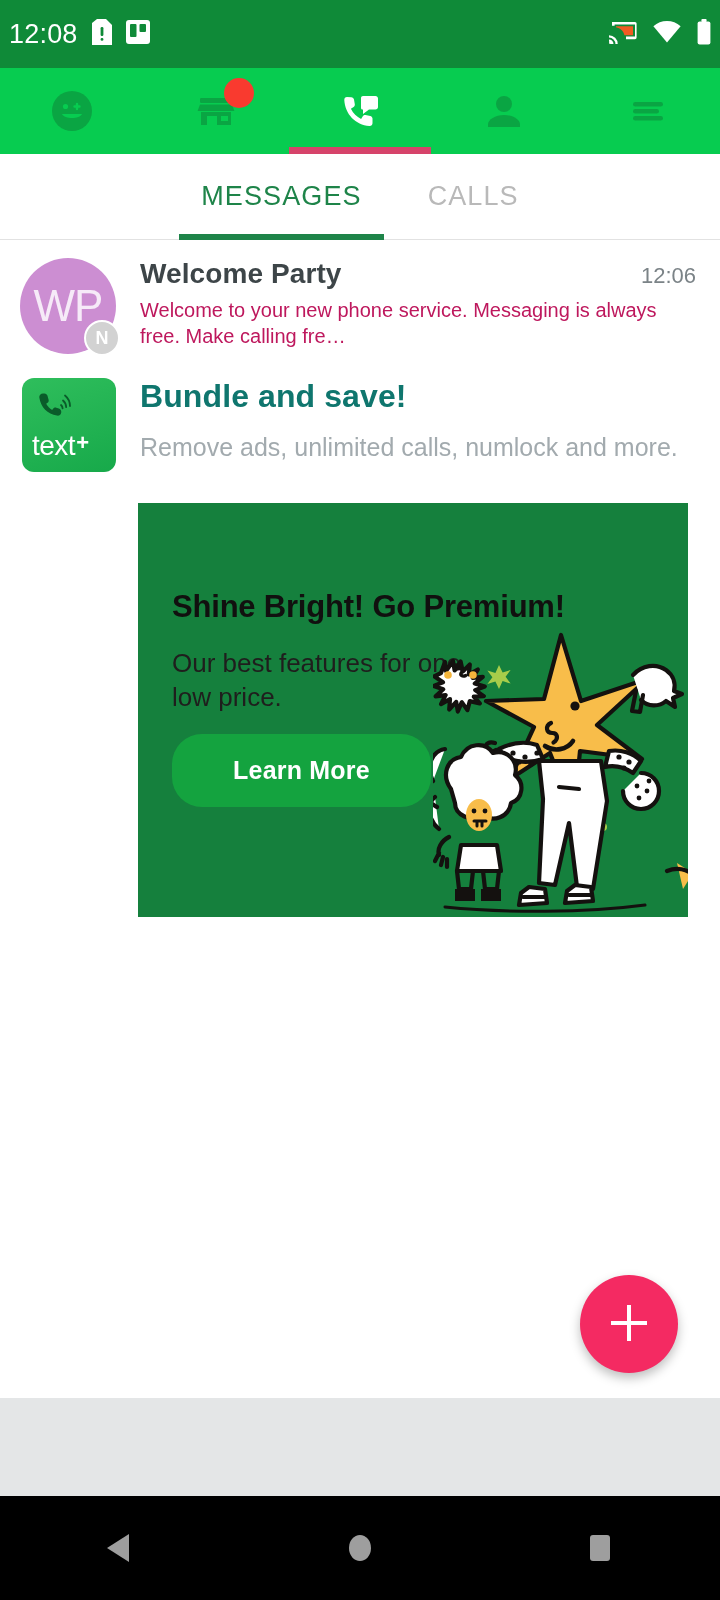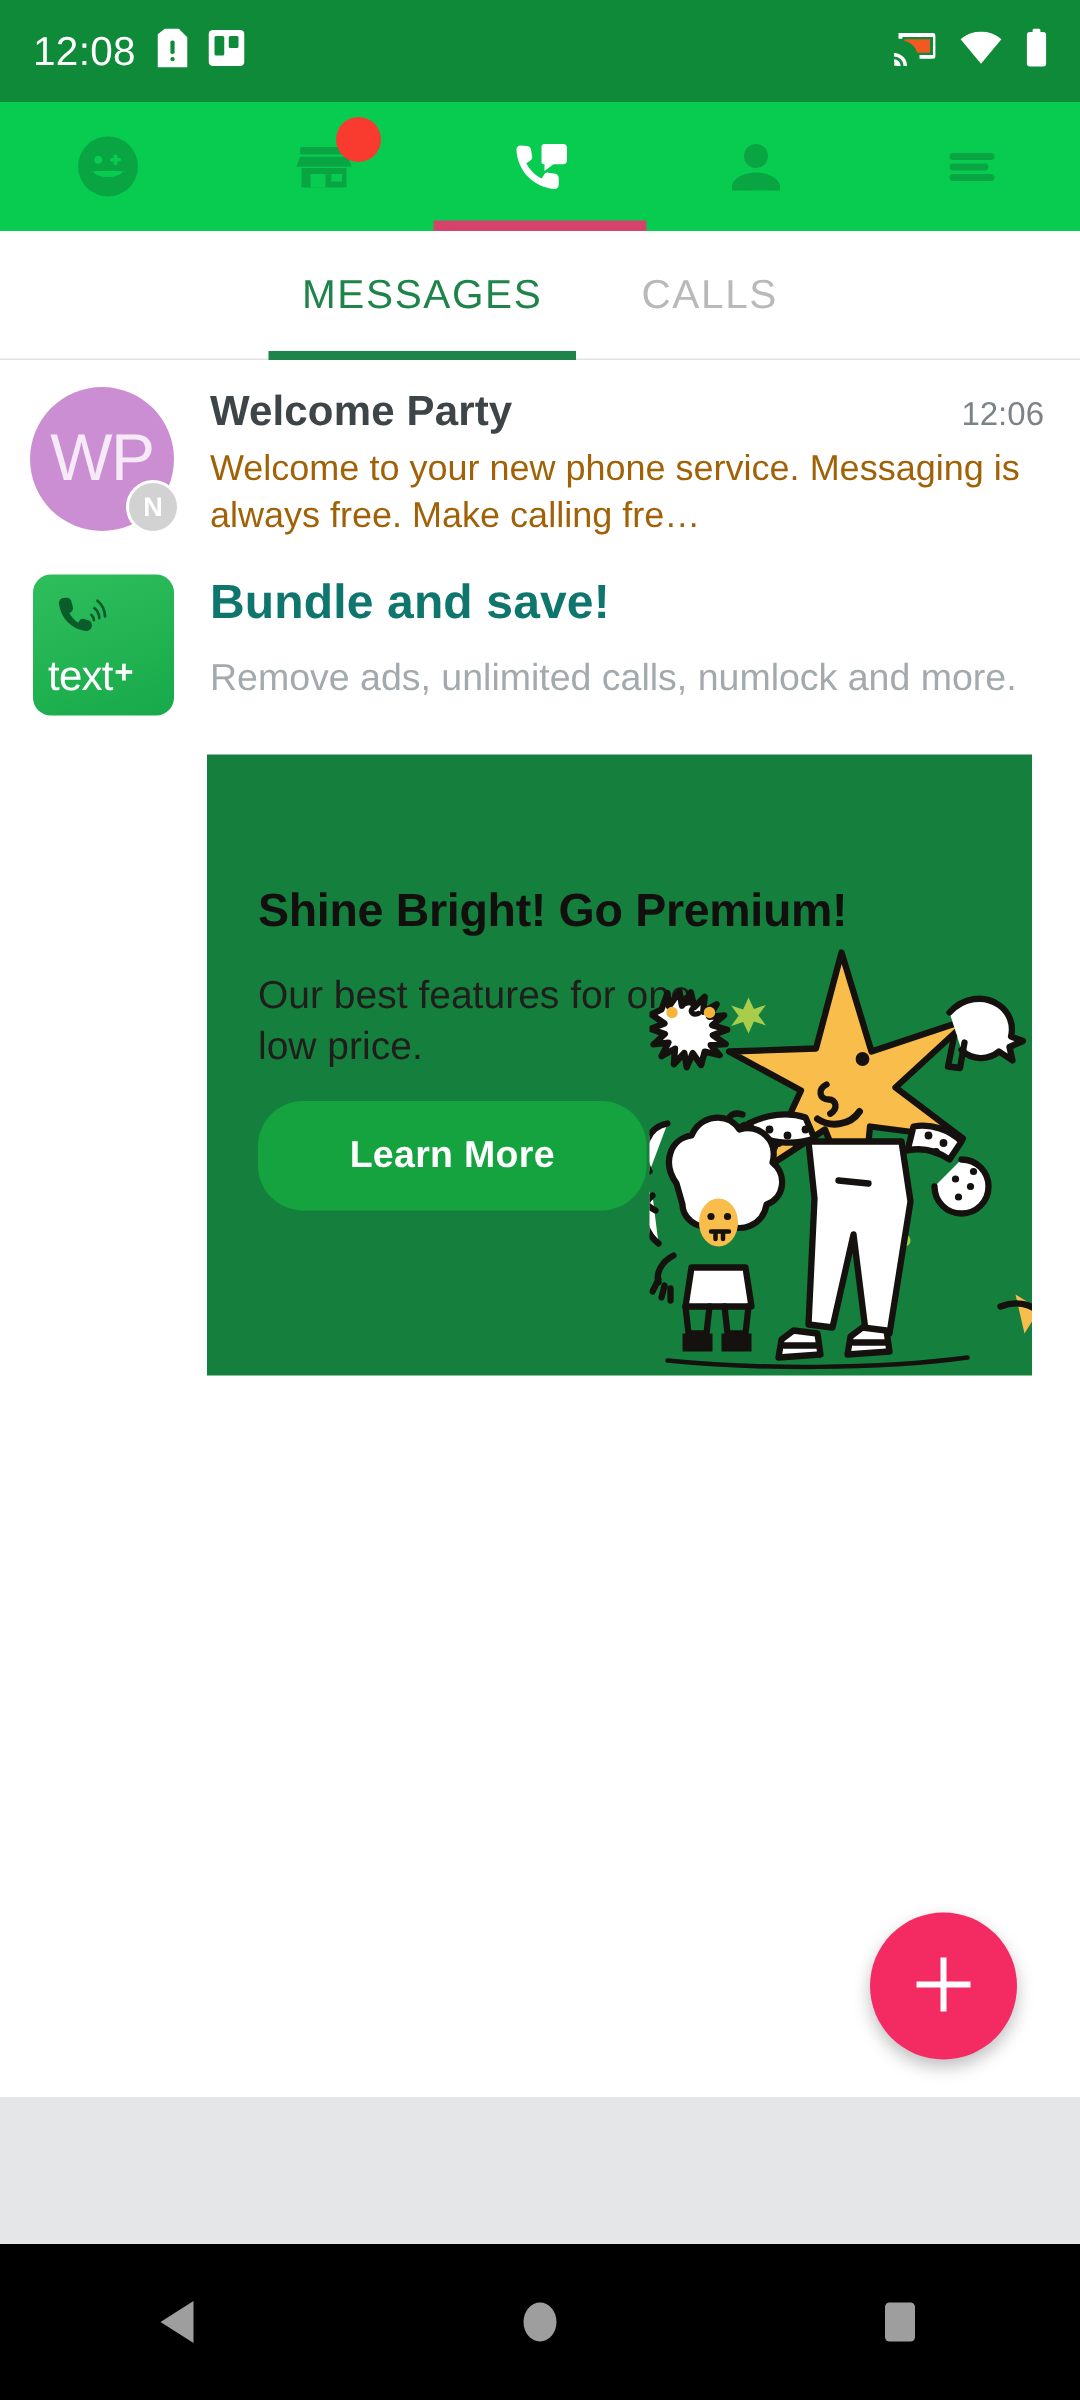--- a/index.html
+++ b/index.html
@@ -9,21 +9,21 @@
     background:#ffffff;
     overflow:hidden;
     position:relative;
   }
 
   
   .status-bar{
     height:68px; width:720px;
     background:#0f8a38;
     display:flex; align-items:center;
-    padding:0 22px;
+    padding:0 9px;
     color:#ffffff;
   }
   .status-left{ display:flex; align-items:center; gap:14px; }
   .status-time{ font-size:27px; font-weight:500; letter-spacing:.2px; line-height:1; }
   .status-right{ margin-left:auto; display:flex; align-items:center; gap:16px; }
   .sb-icon{ display:block; }
 
   
   .top-nav{
     height:86px; width:720px;
@@ -117,23 +117,23 @@
     letter-spacing:.1px;
   }
   .conv-time{
     margin-left:auto;
     font-size:22px; color:#7b8387;
     padding-left:12px;
     white-space:nowrap;
   }
   .conv-preview{
     margin-top:8px;
-    font-size:24px;
+    font-size:20px;
     line-height:1.28;
-    color:#a16207;
+    color:#be185d;
     font-weight:400;
   }
 
   
   .bundle-row{
     display:flex;
     padding:14px 24px 6px 22px;
     background:#ffffff;
   }
   .tp-logo{

